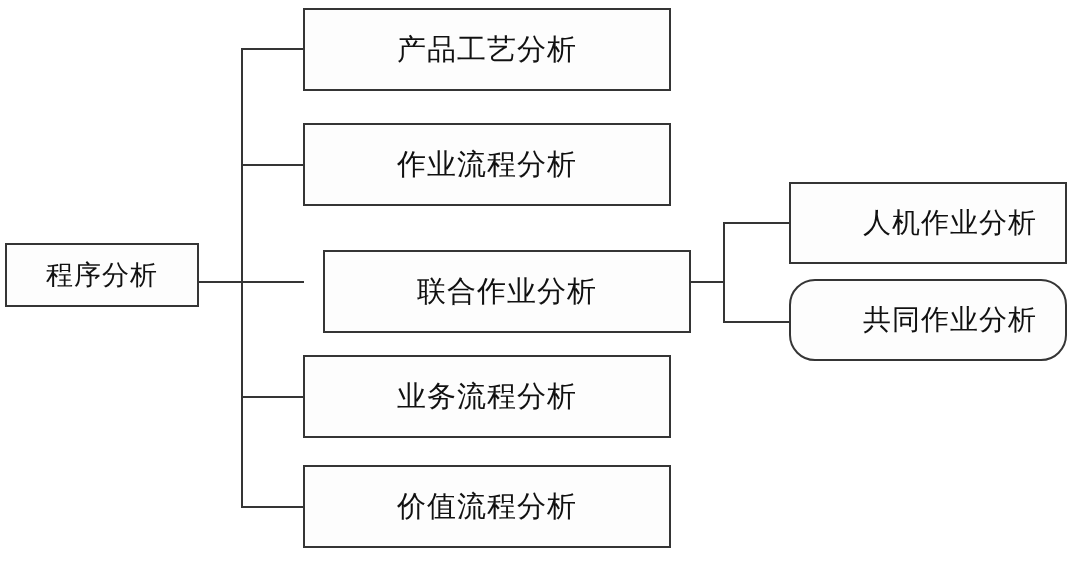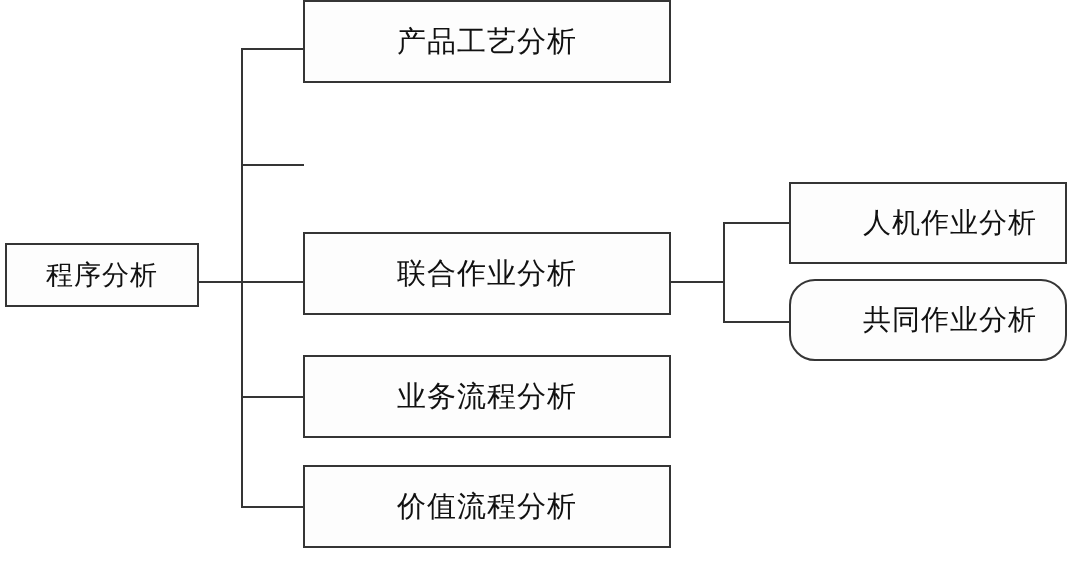--- a/index.html
+++ b/index.html
@@ -39,23 +39,23 @@
     height: 64px;
     font-size: 27px;
   }
   
   .node-mid {
     left: 303px;
     width: 368px;
     height: 83px;
     font-size: 29px;
   }
-  #node-mid-0 { top: 0; font-family: Liberation Serif, serif; }
+  #node-mid-0 { top: 8px; font-family: Liberation Serif, serif; }
   #node-mid-1 { top: 123px; }
-  #node-mid-2 { top: 232px; }
+  #node-mid-2 { top: 250px; margin-left: 20px; }
   #node-mid-3 { top: 355px; text-align: center; }
   #node-mid-4 { top: 465px; }
   
   .node-right {
     left: 789px;
     width: 278px;
     height: 82px;
     font-size: 28px;
     padding-left: 44px;
   }
@@ -110,20 +110,23 @@
   <div class="conn conn-h conn-branch-right" id="conn-branch-right-0"></div>
   <div class="conn conn-h conn-branch-right" id="conn-branch-right-1"></div>
 
   <div class="node" id="node-root">
     <span class="node-label">程序分析</span>
   </div>
 
   <div class="node node-mid" id="node-mid-0">
     <span class="node-label">产品工艺分析</span>
   </div>
+  <div class="node node-mid" id="node-mid-1">
+    <span class="node-label">作业流程分析</span>
+  </div>
   <div class="node node-mid" id="node-mid-2">
     <span class="node-label">联合作业分析</span>
   </div>
   <div class="node node-mid" id="node-mid-3">
     <span class="node-label">业务流程分析</span>
   </div>
   <div class="node node-mid" id="node-mid-4">
     <span class="node-label">价值流程分析</span>
   </div>
 

